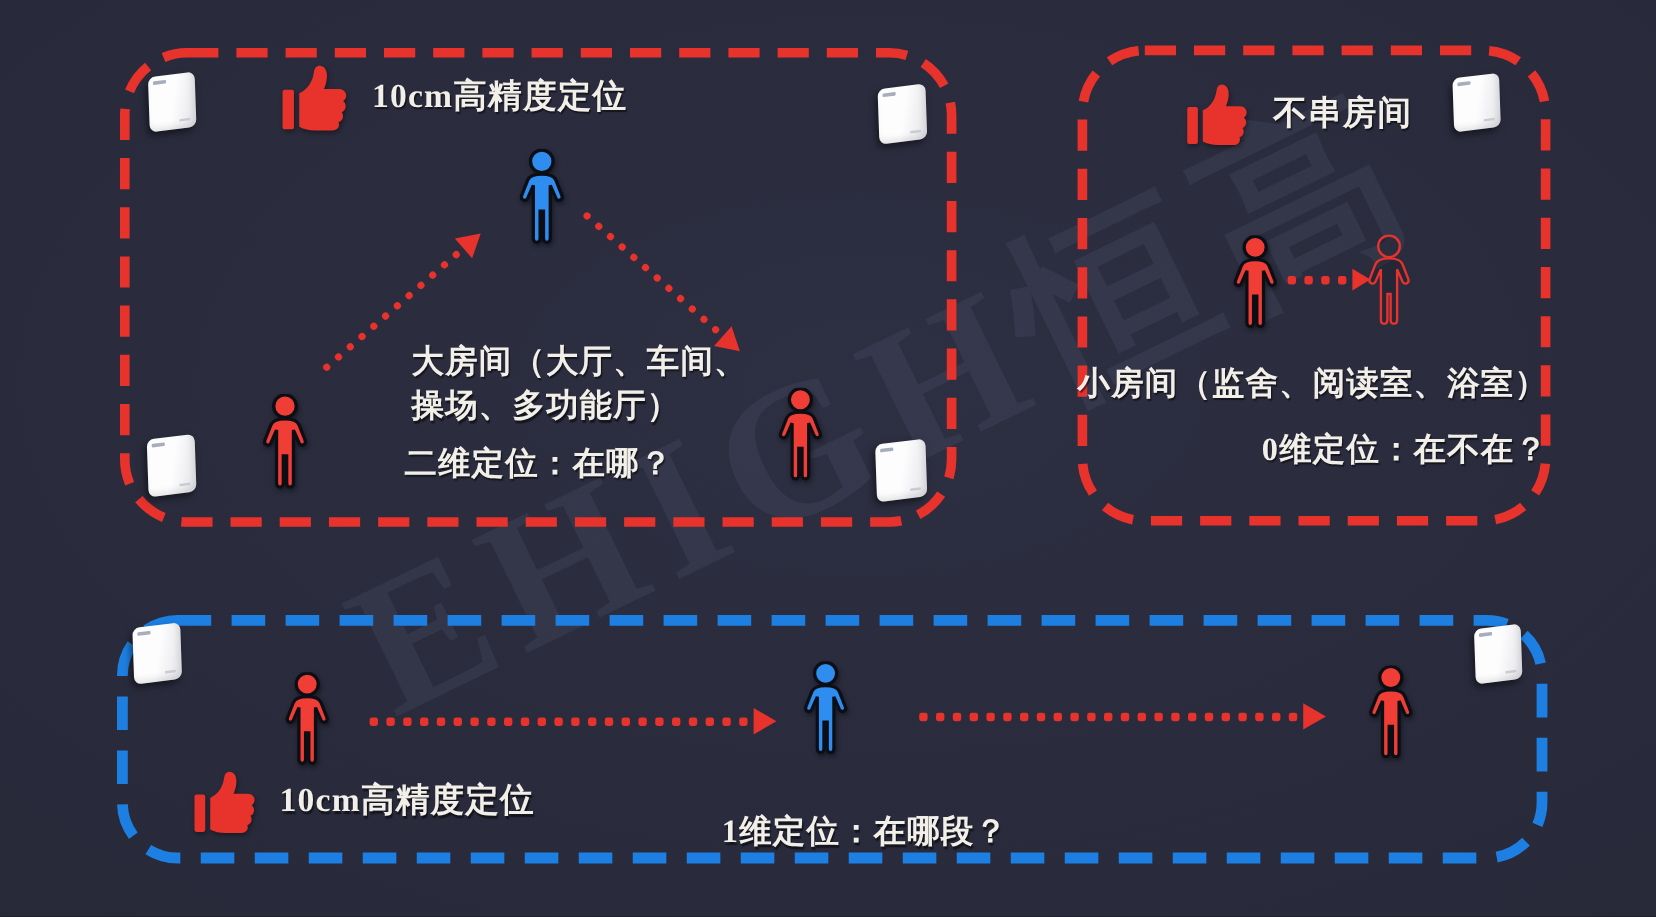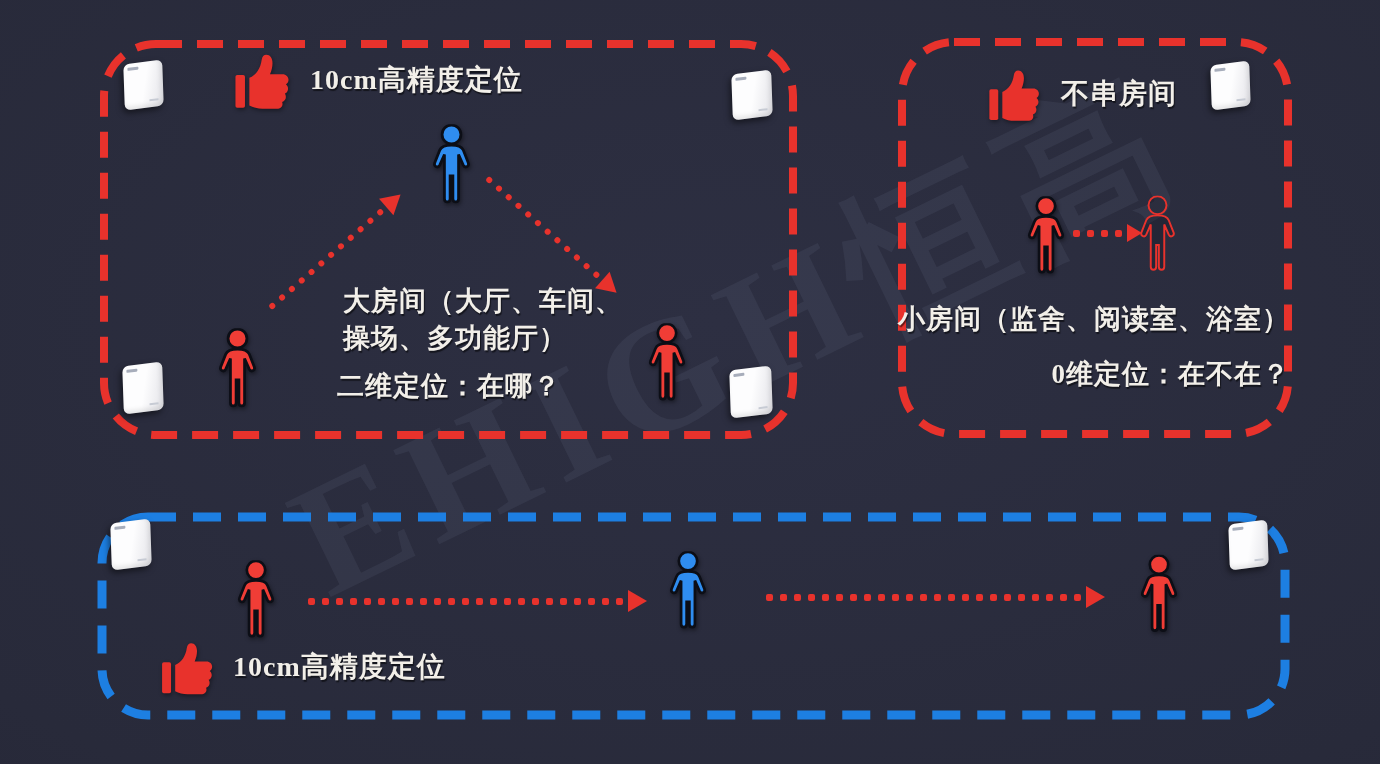--- a/index.html
+++ b/index.html
@@ -253,14 +253,15 @@
       <span class="ahead"></span>
   </div>
 
   <div class="badge" style="left:160px;top:638px">
     <svg class="thumb" width="58" height="58">
         <use href="#thumb"></use>
       </svg>
     <span class="badge-label">10cm高精度定位</span>
   </div>
 
+  <div class="caption center" style="left:540px;top:675px;width:300px">1维定位：在哪段？</div>
 
 </div>
 
 </body></html>

